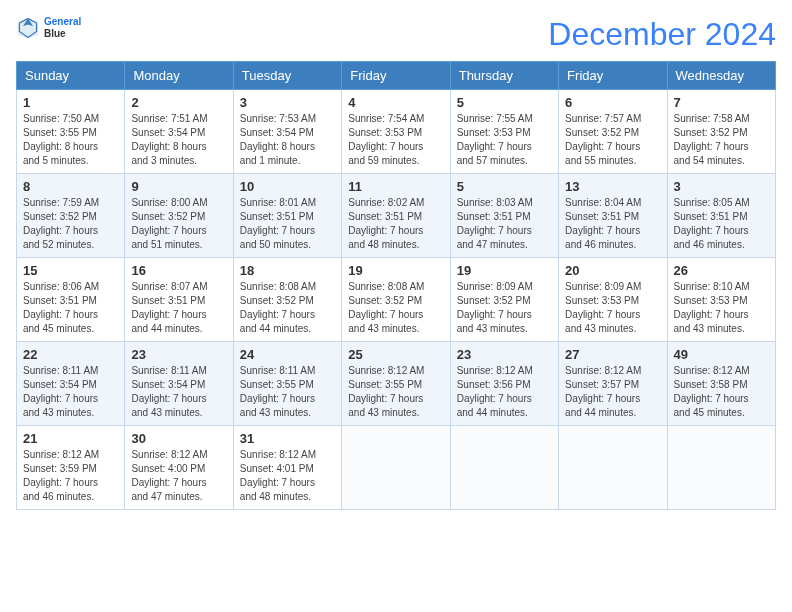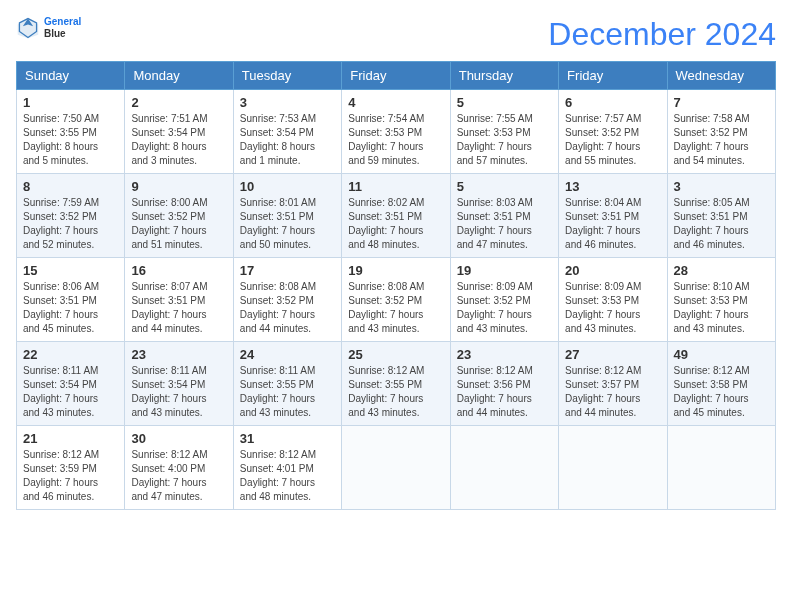--- a/index.html
+++ b/index.html
@@ -183,37 +183,37 @@
       <tr>
         <td>
           <span class="day-num">15</span>
           <div class="day-info">Sunrise: 8:06 AM<br>Sunset: 3:51 PM<br>Daylight: 7 hours<br>and 45 minutes.</div>
         </td>
         <td>
           <span class="day-num">16</span>
           <div class="day-info">Sunrise: 8:07 AM<br>Sunset: 3:51 PM<br>Daylight: 7 hours<br>and 44 minutes.</div>
         </td>
         <td>
-          <span class="day-num">17</span>
+          <span class="day-num">18</span>
           <div class="day-info">Sunrise: 8:08 AM<br>Sunset: 3:52 PM<br>Daylight: 7 hours<br>and 44 minutes.</div>
         </td>
         <td>
           <span class="day-num">19</span>
           <div class="day-info">Sunrise: 8:08 AM<br>Sunset: 3:52 PM<br>Daylight: 7 hours<br>and 43 minutes.</div>
         </td>
         <td>
           <span class="day-num">19</span>
           <div class="day-info">Sunrise: 8:09 AM<br>Sunset: 3:52 PM<br>Daylight: 7 hours<br>and 43 minutes.</div>
         </td>
         <td>
           <span class="day-num">20</span>
           <div class="day-info">Sunrise: 8:09 AM<br>Sunset: 3:53 PM<br>Daylight: 7 hours<br>and 43 minutes.</div>
         </td>
         <td>
-          <span class="day-num">28</span>
+          <span class="day-num">26</span>
           <div class="day-info">Sunrise: 8:10 AM<br>Sunset: 3:53 PM<br>Daylight: 7 hours<br>and 43 minutes.</div>
         </td>
       </tr>
       <tr>
         <td>
           <span class="day-num">22</span>
           <div class="day-info">Sunrise: 8:11 AM<br>Sunset: 3:54 PM<br>Daylight: 7 hours<br>and 43 minutes.</div>
         </td>
         <td>
           <span class="day-num">23</span>

